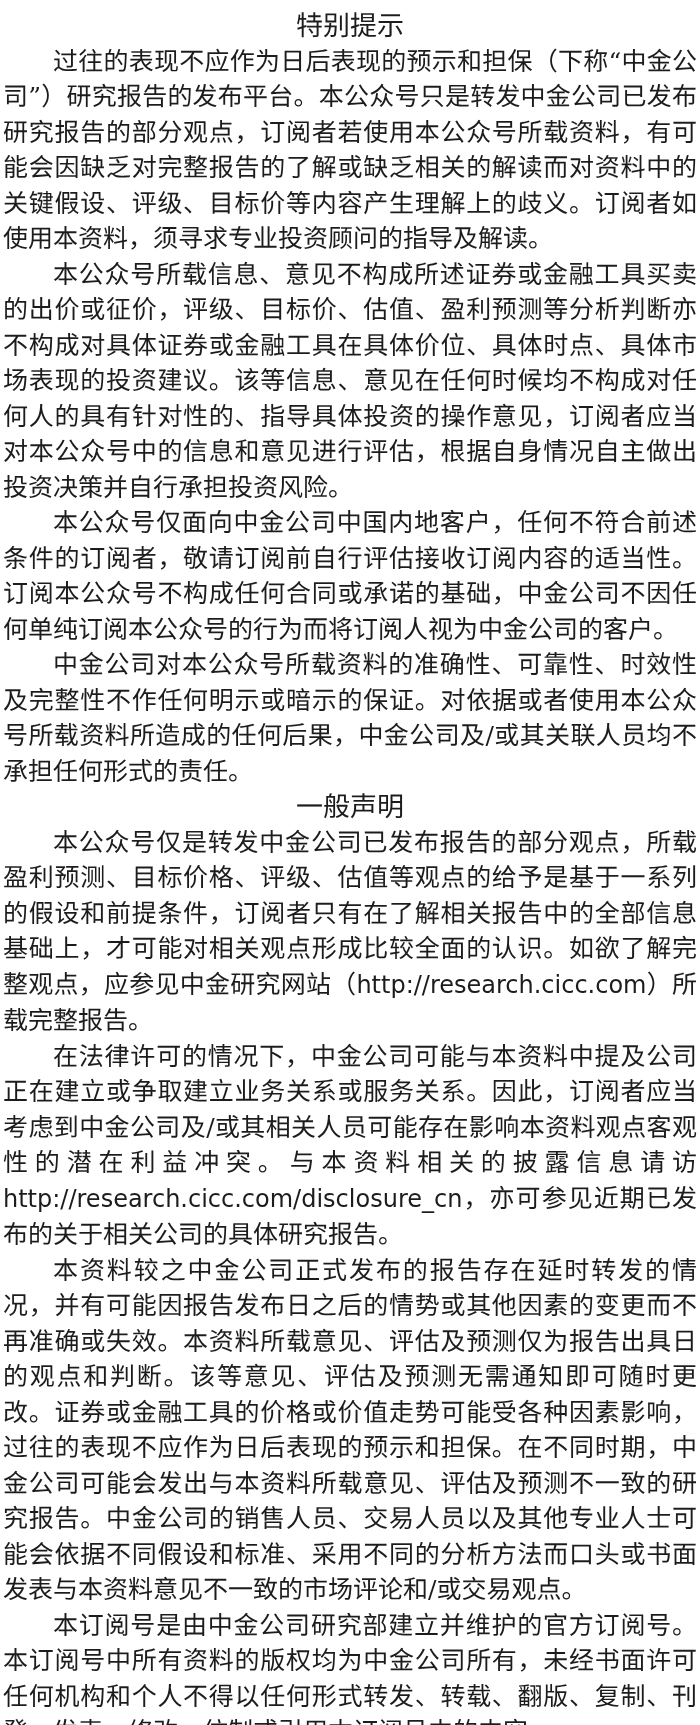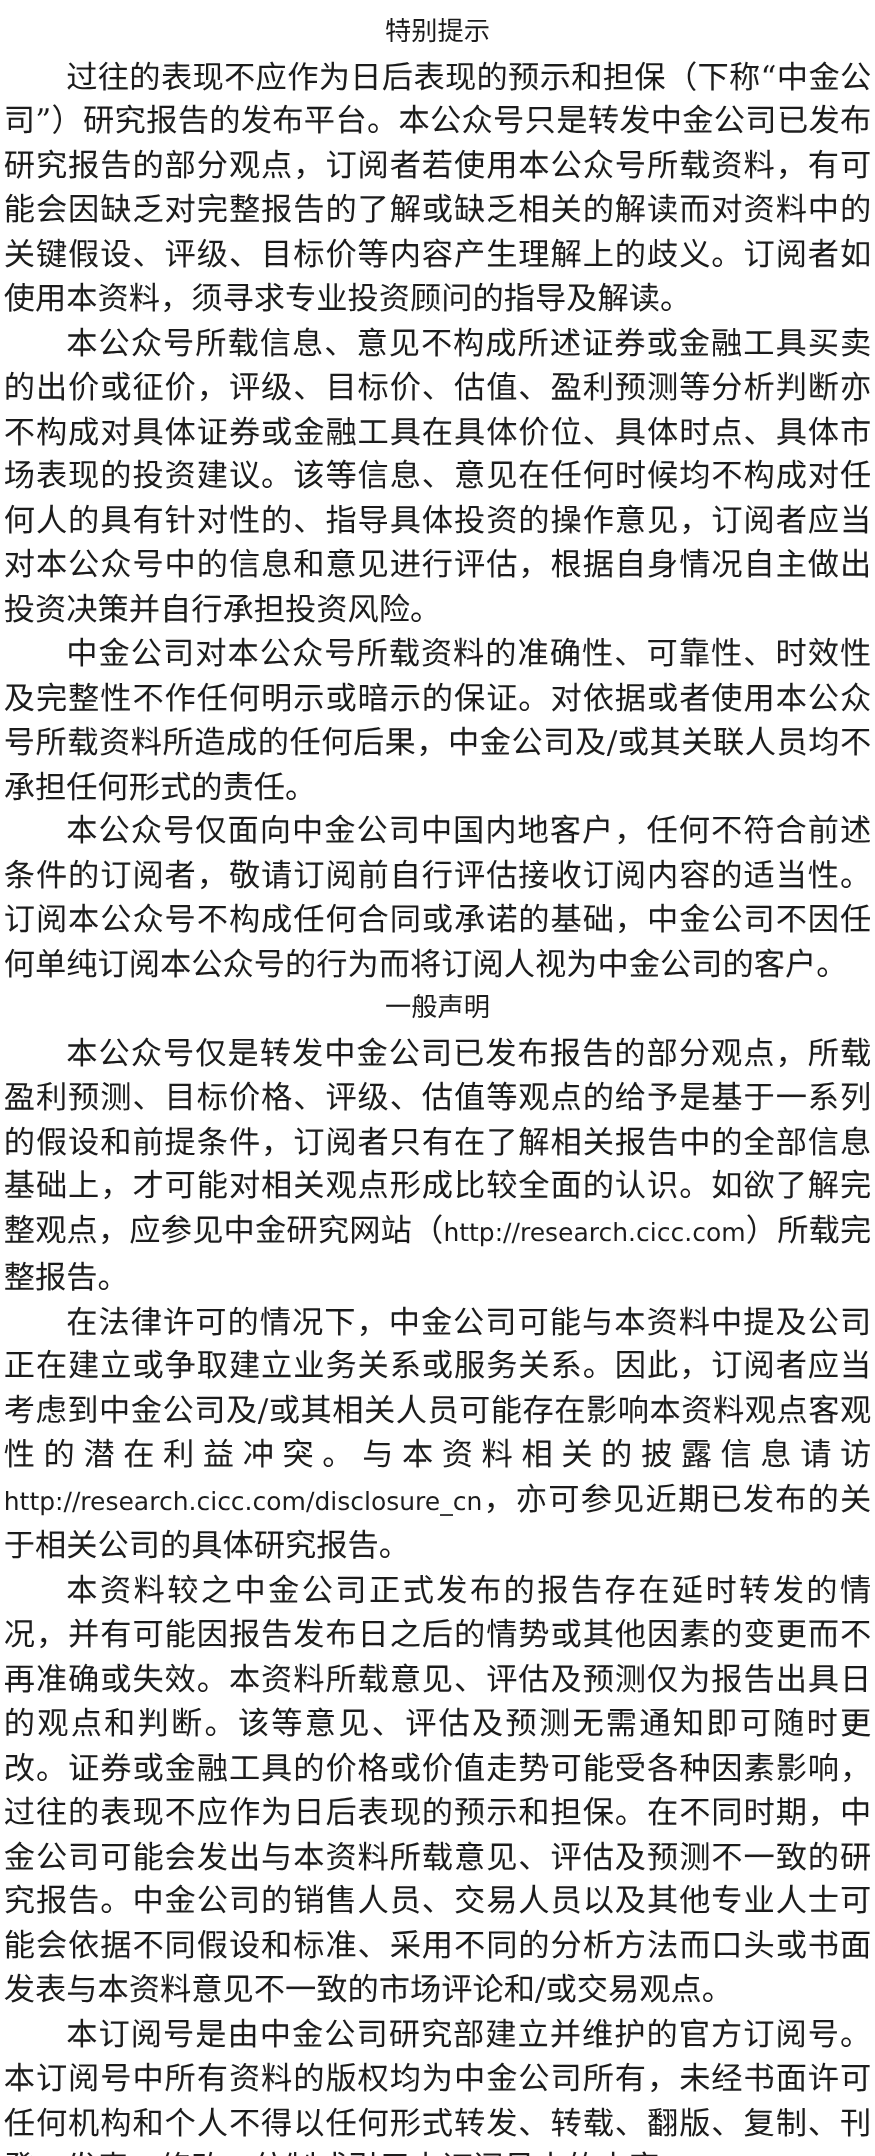--- a/index.html
+++ b/index.html
@@ -19,48 +19,48 @@
     padding: 8px 3px 14px 3px;
     font-family: "DejaVu Serif", "Liberation Serif", serif;
     font-size: 25px;
     line-height: 35.5px;
     color: #1c1c1c;
     text-align: justify;
     text-justify: inter-ideograph;
     letter-spacing: 0;
   }
   .section-title {
-    font-size: 21px;
+    font-size: 27px;
     font-weight: normal;
     text-align: center;
     text-indent: 0;
     margin: 0;
     padding: 0;
   }
   .para {
     margin: 0;
     padding: 0;
     text-indent: 2em;
   }
   .url {
     font-family: "DejaVu Sans", "Liberation Sans", sans-serif;
-    font-size: 20px;
+    font-size: 24px;
   }
 </style>
 </head>
 <body>
 
 <div class="doc">
 
   <section>
     <h2 class="section-title">特别提示</h2>
     <p class="para">过往的表现不应作为日后表现的预示和担保（下称“中金公司”）研究报告的发布平台。本公众号只是转发中金公司已发布研究报告的部分观点，订阅者若使用本公众号所载资料，有可能会因缺乏对完整报告的了解或缺乏相关的解读而对资料中的关键假设、评级、目标价等内容产生理解上的歧义。订阅者如使用本资料，须寻求专业投资顾问的指导及解读。</p>
     <p class="para">本公众号所载信息、意见不构成所述证券或金融工具买卖的出价或征价，评级、目标价、估值、盈利预测等分析判断亦不构成对具体证券或金融工具在具体价位、具体时点、具体市场表现的投资建议。该等信息、意见在任何时候均不构成对任何人的具有针对性的、指导具体投资的操作意见，订阅者应当对本公众号中的信息和意见进行评估，根据自身情况自主做出投资决策并自行承担投资风险。</p>
+    <p class="para">本公众号仅面向中金公司中国内地客户，任何不符合前述条件的订阅者，敬请订阅前自行评估接收订阅内容的适当性。订阅本公众号不构成任何合同或承诺的基础，中金公司不因任何单纯订阅本公众号的行为而将订阅人视为中金公司的客户。</p>
     <p class="para">中金公司对本公众号所载资料的准确性、可靠性、时效性及完整性不作任何明示或暗示的保证。对依据或者使用本公众号所载资料所造成的任何后果，中金公司及/或其关联人员均不承担任何形式的责任。</p>
-    <p class="para">本公众号仅面向中金公司中国内地客户，任何不符合前述条件的订阅者，敬请订阅前自行评估接收订阅内容的适当性。订阅本公众号不构成任何合同或承诺的基础，中金公司不因任何单纯订阅本公众号的行为而将订阅人视为中金公司的客户。</p>
   </section>
 
   <section>
     <h2 class="section-title">一般声明</h2>
     <p class="para">本公众号仅是转发中金公司已发布报告的部分观点，所载盈利预测、目标价格、评级、估值等观点的给予是基于一系列的假设和前提条件，订阅者只有在了解相关报告中的全部信息基础上，才可能对相关观点形成比较全面的认识。如欲了解完整观点，应参见中金研究网站（<span class="url">http://research.cicc.com</span>）所载完整报告。</p>
     <p class="para">在法律许可的情况下，中金公司可能与本资料中提及公司正在建立或争取建立业务关系或服务关系。因此，订阅者应当考虑到中金公司及/或其相关人员可能存在影响本资料观点客观性的潜在利益冲突。与本资料相关的披露信息请访<span class="url">http://research.cicc.com/disclosure_cn</span>，亦可参见近期已发布的关于相关公司的具体研究报告。</p>
     <p class="para">本资料较之中金公司正式发布的报告存在延时转发的情况，并有可能因报告发布日之后的情势或其他因素的变更而不再准确或失效。本资料所载意见、评估及预测仅为报告出具日的观点和判断。该等意见、评估及预测无需通知即可随时更改。证券或金融工具的价格或价值走势可能受各种因素影响，过往的表现不应作为日后表现的预示和担保。在不同时期，中金公司可能会发出与本资料所载意见、评估及预测不一致的研究报告。中金公司的销售人员、交易人员以及其他专业人士可能会依据不同假设和标准、采用不同的分析方法而口头或书面发表与本资料意见不一致的市场评论和/或交易观点。</p>
     <p class="para">本订阅号是由中金公司研究部建立并维护的官方订阅号。本订阅号中所有资料的版权均为中金公司所有，未经书面许可任何机构和个人不得以任何形式转发、转载、翻版、复制、刊登、发表、修改、仿制或引用本订阅号中的内容。</p>
   </section>
 

